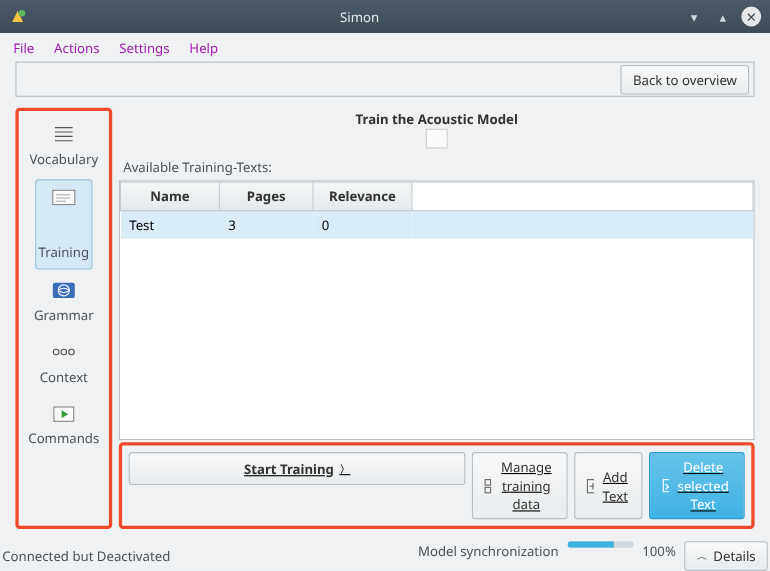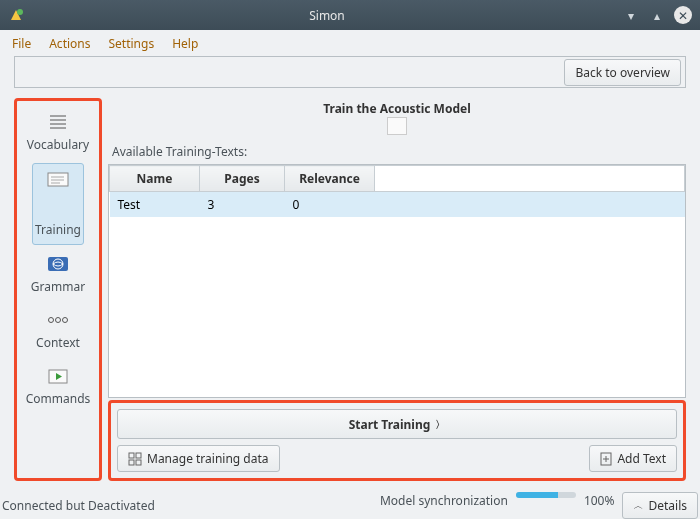--- a/index.html
+++ b/index.html
@@ -5,21 +5,21 @@
 * { box-sizing: border-box; margin: 0; padding: 0; font-family: "Noto Sans", "DejaVu Sans", sans-serif; font-size: 12px; }
 body { background: #d4dde4; width: 700px; height: 519px; overflow: hidden; }
 .titlebar { height: 30px; background: linear-gradient(#4a5a66, #3d4c57); display: flex; align-items: center; padding: 0 8px; color: #e8e8e8; }
 .titlebar-icon { width: 16px; height: 16px; margin-right: 8px; display: inline-block; }
 .titlebar-title { flex: 1; text-align: center; font-weight: normal; }
 .titlebar-btns { display: flex; gap: 8px; }
 .titlebar-btn { width: 18px; height: 18px; border-radius: 50%; display: flex; align-items: center; justify-content: center; cursor: pointer; color: #d0d7dc; }
 .titlebar-btn.close { background: #e8e8e8; color: #3d4c57; font-weight: bold; }
 
 .window { background: #eff1f3; height: 489px; display: flex; flex-direction: column; }
-.menubar { height: 26px; display: flex; align-items: center; padding: 0 12px; gap: 18px; color: #a16207; }
+.menubar { height: 26px; display: flex; align-items: center; padding: 0 12px; gap: 18px; color: #a21caf; }
 .menubar span { cursor: pointer; }
 
 .content { flex: 1; padding: 0 14px 10px 14px; display: flex; flex-direction: column; }
 .overview-bar { border: 1px solid #b8bfc4; background: #eff1f3; height: 32px; display: flex; align-items: center; justify-content: flex-end; padding: 0 4px; margin-bottom: 10px; }
 .btn { background: linear-gradient(#f7f8f9, #e9ecee); border: 1px solid #b8bfc4; border-radius: 3px; padding: 4px 10px; cursor: pointer; color: #333; font-size: 12px; display: inline-flex; align-items: center; gap: 5px; }
 
 .main-row { flex: 1; display: flex; gap: 6px; }
 .sidebar { width: 88px; border: 3px solid #f04a2a; border-radius: 4px; padding: 6px 2px; display: flex; flex-direction: column; gap: 4px; background: #eff1f3; align-items: center; }
 .side-item { display: flex; flex-direction: column; align-items: center; padding: 4px 2px 6px; border-radius: 3px; cursor: pointer; color: #4a5258; font-size: 11px; }
 .side-item.active { background: #d6e8f4; border: 1px solid #9cc3dd; gap: 28px; }
@@ -31,21 +31,21 @@
 .head-icon { width: 20px; height: 18px; border: 1px solid #ccc; background: #fafafa; }
 .sub-label { color: #4a5258; padding: 0 4px 4px; }
 
 .table-wrap { border: 1px solid #b8bfc4; background: #fff; flex: 1; }
 .tbl { width: 100%; border-collapse: collapse; }
 .tbl th { background: linear-gradient(#f4f6f7,#e6e9eb); border: 1px solid #c7ced3; padding: 4px 8px; text-align: center; color: #333; font-weight: bold; height: 22px; font-size: 12px; }
 .tbl td { padding: 4px 8px; font-size: 12px; height: 22px; }
 .tbl tr.sel td { background: #d9ecf8; }
 .tbl th:nth-child(1){width:90px;} .tbl th:nth-child(2){width:85px;} .tbl th:nth-child(3){width:90px;}
 
-.bottom-box { border: 3px solid #f04a2a; border-radius: 4px; padding: 6px; margin-top: 2px; display: flex; flex-direction: column; gap: 6px; }
+.bottom-box { border: 3px solid #f04a2a; border-radius: 4px; padding: 6px; margin-top: 2px; display: flex; gap: 6px; text-decoration: underline; }
 .start-btn { text-align: center; justify-content: center; font-weight: bold; height: 30px; width: 100%; }
 .bottom-row { display: flex; justify-content: space-between; gap: 6px; }
 .btn.primary { background: linear-gradient(#66c2ea,#3fb2e4); border-color: #2c9dd2; color: #fff; }
 
 .statusbar { height: 28px; display: flex; align-items: center; justify-content: space-between; padding: 0 2px; color: #4a5258; }
 .status-right { display: flex; gap: 8px; }
 .progress { width: 60px; height: 6px; background: #d0d7dc; border-radius: 3px; overflow: hidden; }
 .progress-fill { height: 100%; background: #3fb2e4; width: 70%; }
 .chev { font-size: 10px; }
 svg { display: block; }
@@ -180,20 +180,28 @@
             </button>
             <div style="display:flex;gap:6px;">
               <button class="btn">
                 <svg width="12" height="14">
                     <rect x="1" y="1" width="10" height="12" fill="none" stroke="#666"></rect>
                     <line x1="6" y1="4" x2="6" y2="10" stroke="#666"></line>
                     <line x1="3" y1="7" x2="9" y2="7" stroke="#666"></line>
                   </svg>
                 <span>Add Text</span>
               </button>
+              <button class="btn primary">
+                <svg width="13" height="13">
+                    <rect x="2" y="1" width="9" height="11" fill="none" stroke="#fff"></rect>
+                    <line x1="4" y1="5" x2="9" y2="10" stroke="#fff"></line>
+                    <line x1="9" y1="5" x2="4" y2="10" stroke="#fff"></line>
+                  </svg>
+                <span>Delete selected Text</span>
+              </button>
             </div>
           </div>
         </div>
       </div>
     </div>
   </div>
 
   <div class="statusbar">
     <span>Connected but Deactivated</span>
     <div class="status-right">

